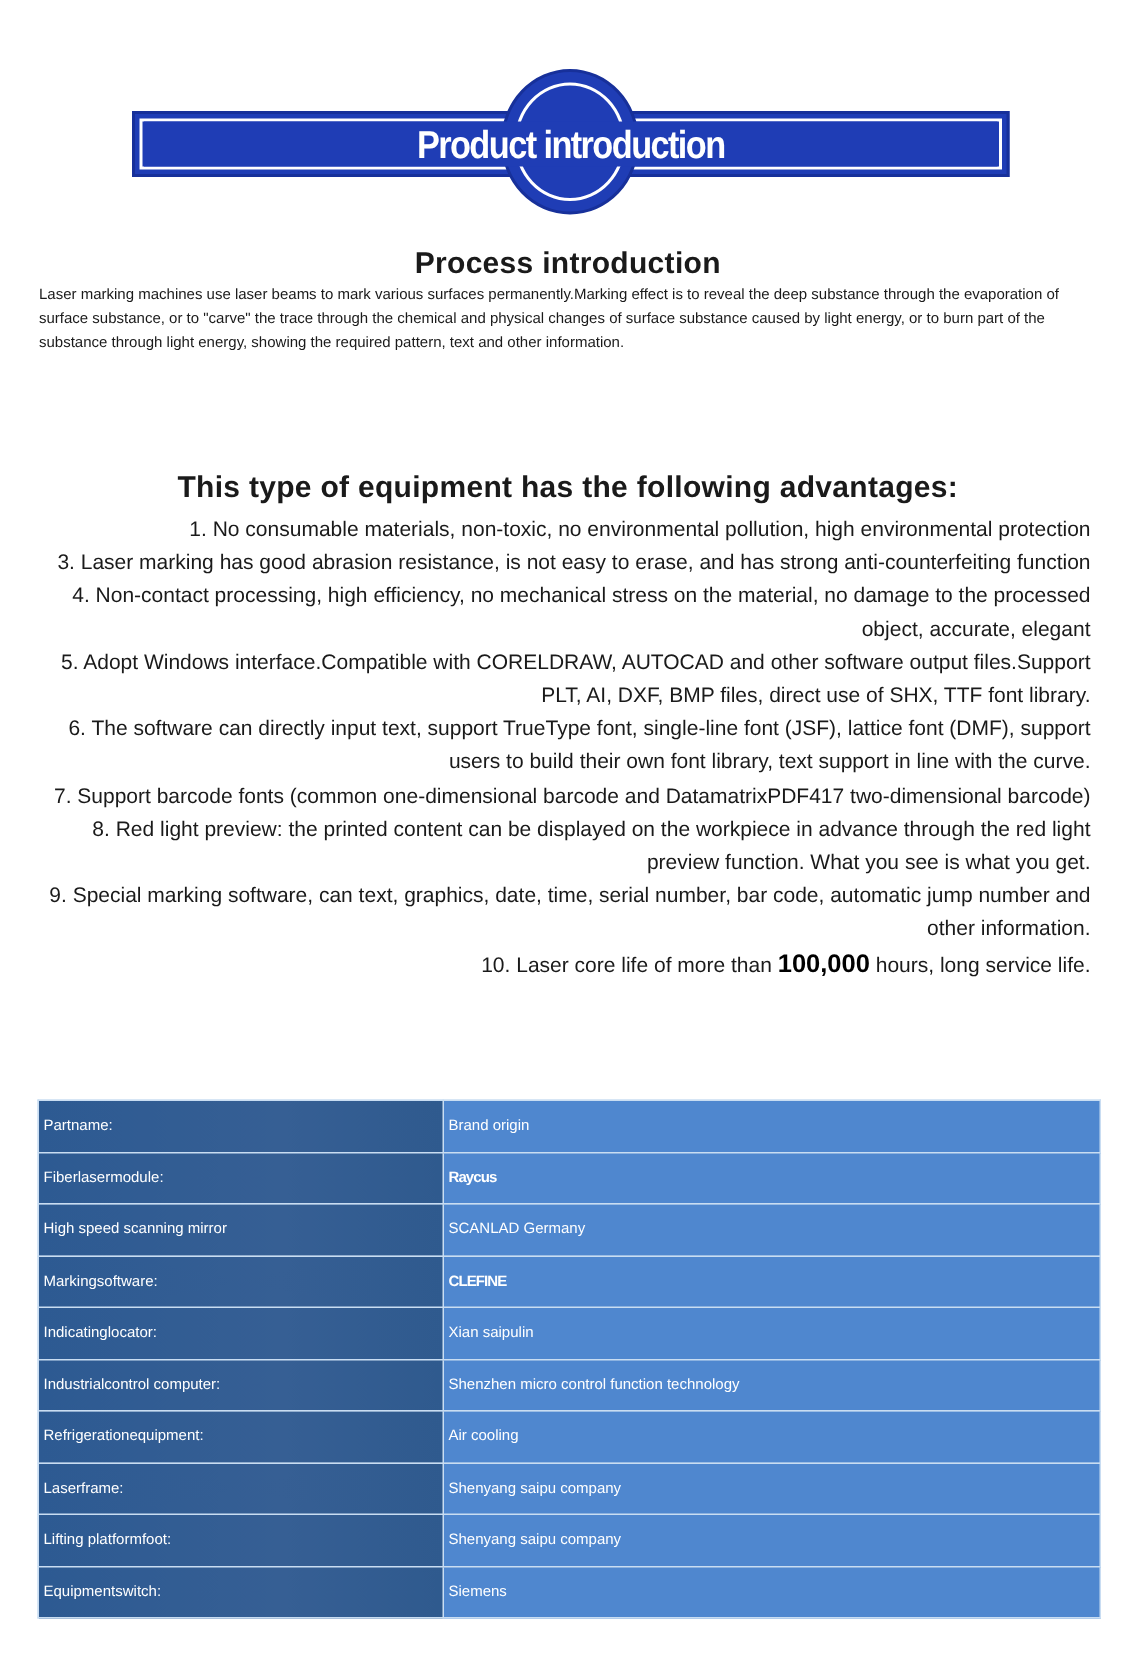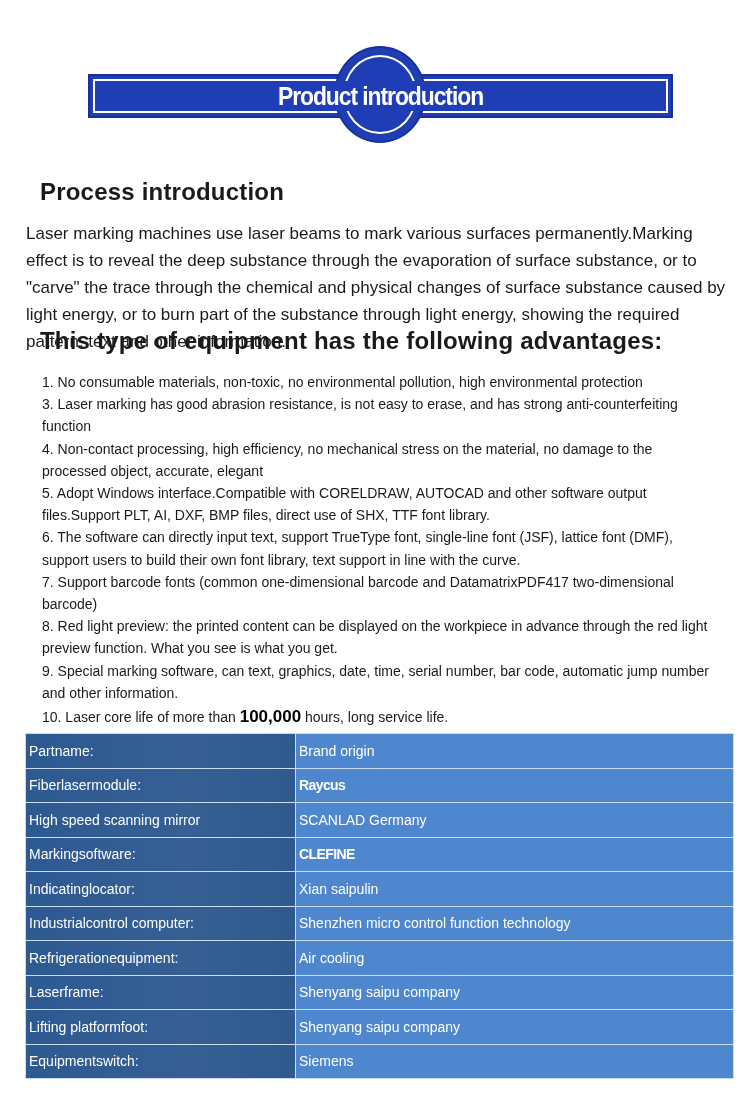--- a/index.html
+++ b/index.html
@@ -9,29 +9,29 @@
   .banner { position: absolute; left: 16px; top: 0; width: 750px; height: 160px; }
   .banner-bar { position: absolute; left: 72px; top: 74px; width: 585px; height: 44px; background: #1f3db5; box-sizing: border-box; border: 2px solid #17309a; }
   .banner-bar::before { content: ""; position: absolute; left: 3px; top: 3px; right: 3px; bottom: 3px; border: 2px solid #ffffff; }
   .banner-circle { position: absolute; left: 318px; top: 46px; width: 92px; height: 97px; border-radius: 50%; background: #1f3db5; box-sizing: border-box; border: 2px solid #17309a; }
   .banner-circle::before { content: ""; position: absolute; left: 7px; top: 7px; right: 7px; bottom: 7px; border-radius: 50%; border: 2px solid #ffffff; }
   .banner-fill { position: absolute; left: 80px; top: 81px; width: 569px; height: 30px; background: #1f3db5; }
   .banner-title { position: absolute; left: 72px; top: 74px; width: 585px; height: 44px; line-height: 44px; text-align: center; color: #ffffff; font-family: "Liberation Sans", sans-serif; font-weight: bold; font-size: 26px; letter-spacing: -1.2px; transform: scaleX(0.88); transform-origin: center; }
 
   
   .section { position: absolute; left: 26px; width: 705px; }
-  .h2 { font-weight: bold; font-size: 24px; margin: 14px; color: #1a1a1a; letter-spacing: 0.2px; }
-  .para { font-size: 17px; line-height: 27px; margin: 0; color: #1a1a1a; }
-  .list { margin: 16px; padding: 0; list-style: none; }
+  .h2 { font-weight: bold; font-size: 20px; margin: 1px; color: #1a1a1a; letter-spacing: 0.2px; text-align: center; }
+  .para { font-size: 10px; line-height: 16px; margin: 0; color: #1a1a1a; }
+  .list { margin: 4px; padding: 0; list-style: none; text-align: right; }
   .list li { font-size: 14px; line-height: 22.2px; color: #1a1a1a; }
   .highlight { color: #000000; font-weight: bold; font-size: 17px; }
 
   
   .spec-table { position: absolute; left: 25px; top: 733px; width: 709px; border-collapse: collapse; background: #c9ddf2; }
-  .spec-table td { height: 33.5px; padding: 0 0 0 3px; font-size: 14px; color: #ffffff; border: 1.5px solid #c9ddf2; vertical-align: middle; }
+  .spec-table td { height: 33.5px; padding: 0 0 0 3px; font-size: 10px; color: #ffffff; border: 1.5px solid #c9ddf2; vertical-align: middle; }
   .spec-table td.c1 { width: 266px; background: linear-gradient(to right, #2d5a92, #365f94 60%, #2f5a8e); }
   .spec-table td.c2 { background: #4f87cf; margin-top: 24px; }
   .spec-table td.bold { font-weight: bold; letter-spacing: -0.6px; }
 </style>
 </head>
 <body>
 
 <div class="banner">
   <div class="banner-bar"></div>
   <div class="banner-circle"></div>

